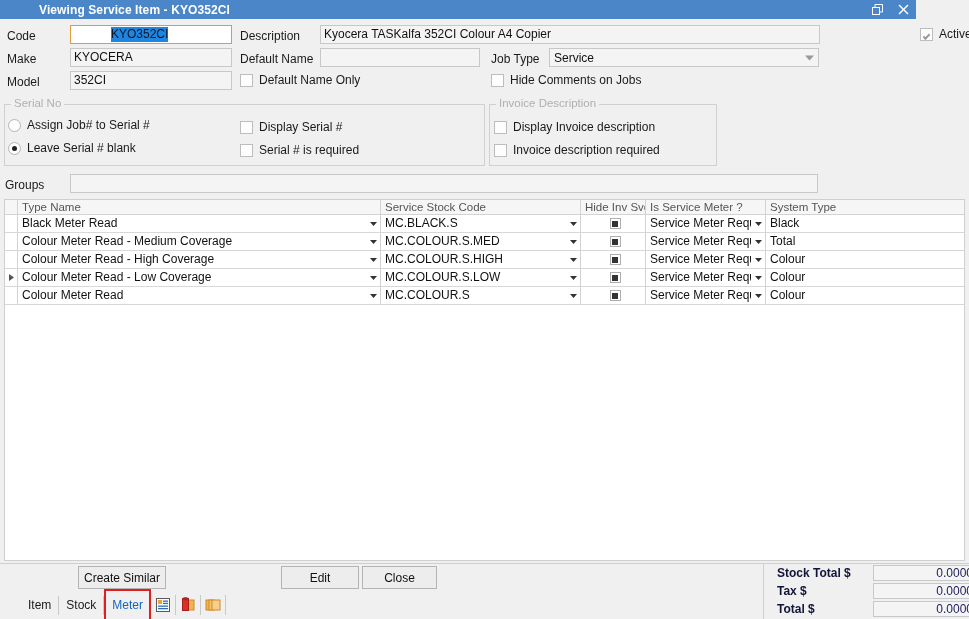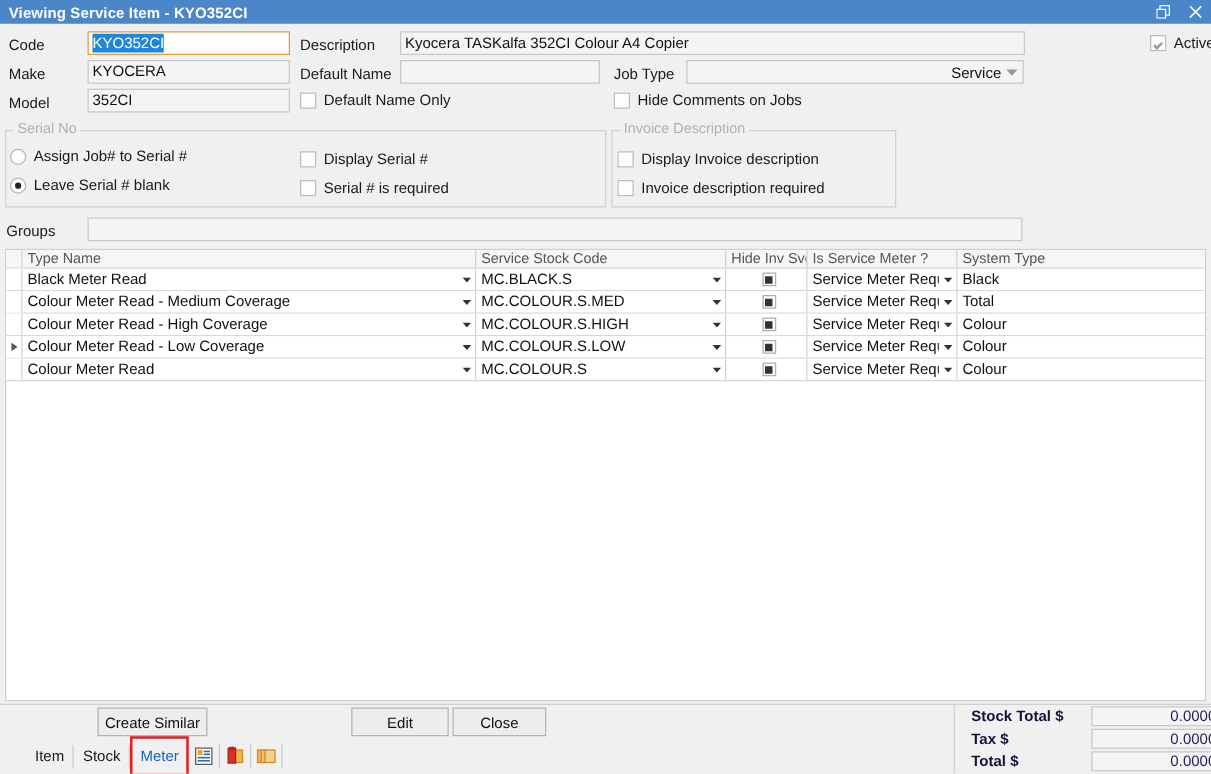--- a/index.html
+++ b/index.html
@@ -6,41 +6,41 @@
   body{
     width:969px;height:619px;overflow:hidden;
     font-family:"Liberation Sans", sans-serif;
     font-size:12px;color:#1a1a1a;background:#f0f0f0;
     -webkit-font-smoothing:antialiased;
   }
   #app{position:relative;width:969px;height:619px;background:#f0f0f0;overflow:hidden;}
 
   
   .titlebar{
-    position:absolute;left:0;top:0;width:969px;height:19px;
+    position:absolute;left:0;top:0;width:884px;height:19px;
     background:#4a86c8;color:#ffffff;
-    display:flex;align-items:center;
+    display:flex;align-items:center;padding-left:32px;
   }
   .titlebar .ttl{font-size:12px;font-weight:bold;padding-left:7px;letter-spacing:.1px;}
   .titlebar .spacer{flex:1;}
   .winbtn{width:26px;height:19px;display:flex;align-items:center;justify-content:center;color:#fff;}
   .winbtn svg{display:block;}
 
   
   .lbl{position:absolute;font-size:12px;color:#1a1a1a;white-space:nowrap;}
   .fld{
     position:absolute;box-sizing:border-box;
     background:#f4f4f4;border:1px solid #c8c8c8;
     font-size:12px;color:#111;
     padding:1px 3px;line-height:15px;
     display:flex;align-items:center;
     overflow:hidden;white-space:nowrap;
   }
   .fld.focus{background:#ffffff;border:1px solid #e09a3e;}
-  .sel{background:#1f86e0;color:#ffffff;}
+  .sel{background:#1f86e0;color:#0f172a;margin-left:37px;}
   .combo{position:absolute;box-sizing:border-box;background:#f4f4f4;border:1px solid #c8c8c8;
     font-size:12px;color:#111;display:flex;align-items:center;overflow:hidden;white-space:nowrap;}
   .combo .txt{padding-left:4px;flex:1;overflow:hidden;}
   .combo .arw{width:17px;height:100%;display:flex;align-items:center;justify-content:center;}
   .combo .arw svg{display:block;}
 
   
   .cbx{position:absolute;display:flex;align-items:center;white-space:nowrap;}
   .cbx .box{width:13px;height:13px;box-sizing:border-box;border:1px solid #bdbdbd;background:#fdfdfd;
     margin-right:6px;flex:0 0 auto;position:relative;}
@@ -146,21 +146,21 @@
   <div class="fld" style="left:320px;top:48px;width:160px;height:19px;" title="">
     <span></span>
   </div>
 
   <div class="cbx" style="left:240px;top:73px;">
     <span class="box"></span>
     <span class="t">Default Name Only</span>
   </div>
 
   <div class="lbl" style="left:491px;top:52px;">Job Type</div>
-  <div class="combo" style="left:549px;top:48px;width:270px;height:19px;text-align:right;">
+  <div class="combo" style="left:549px;top:48px;width:270px;height:19px;">
     <span class="txt">Service</span>
     <span class="arw">
       <svg width="9" height="6" viewBox="0 0 9 6">
           <polygon points="0,0.5 9,0.5 4.5,5.5" fill="#9a9a9a"></polygon>
         </svg>
     </span>
   </div>
 
   <div class="cbx" style="left:491px;top:73px;">
     <span class="box"></span>

